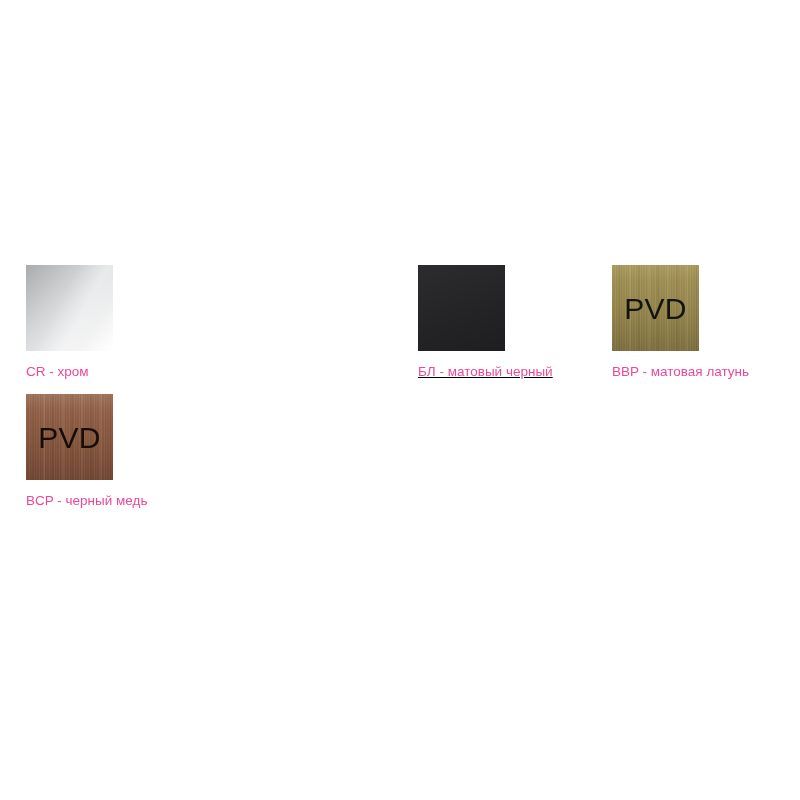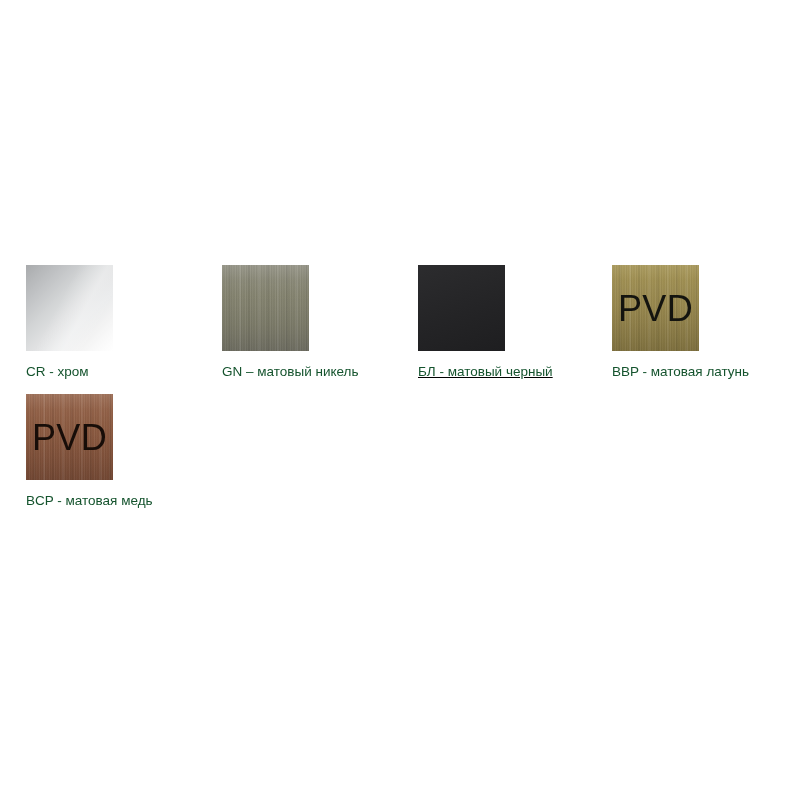--- a/index.html
+++ b/index.html
@@ -133,72 +133,66 @@
       linear-gradient(180deg, #96644a 0%, #8d5c42 32%, #85553d 70%, #7d4f39 100%);
   }
 
   .pvd-mark {
     position: absolute;
     left: 0;
     right: 0;
     top: 31px;
     text-align: center;
     font-family: "Liberation Sans", "DejaVu Sans", sans-serif;
-    font-size: 36px;
+    font-size: 30px;
     line-height: 26px;
     letter-spacing: 0.3px;
     color: #14140f;
     z-index: 5;
     pointer-events: none;
     user-select: none;
   }
   .pvd-copper { color: #170d08; }
 
   .finish-label {
     margin-top: 12px;
     font-family: "Liberation Sans", "DejaVu Sans", sans-serif;
     font-size: 13.5px;
     line-height: 17px;
-    color: #14532d;
+    color: #ec4899;
     white-space: nowrap;
   }
 </style>
 </head>
 <body>
 
 <div id="finish-grid">
 
   <div class="finish-item" style="left:26px; top:265px;">
     <div class="swatch swatch-chrome">
       <span class="pvd-mark"></span>
     </div>
     <div class="finish-label">CR - хром</div>
   </div>
 
-  <div class="finish-item" style="left:222px; top:265px;">
-    <div class="swatch swatch-nickel brushed">
-      <span class="pvd-mark"></span>
-    </div>
-    <div class="finish-label">GN – матовый никель</div>
-  </div>
 
   <div class="finish-item" style="left:418px; top:265px;text-decoration:underline;">
     <div class="swatch swatch-black">
       <span class="pvd-mark"></span>
     </div>
     <div class="finish-label">БЛ - матовый черный</div>
   </div>
 
   <div class="finish-item" style="left:612px; top:265px;">
     <div class="swatch swatch-brass brushed">
       <span class="pvd-mark">PVD</span>
     </div>
     <div class="finish-label">BBP - матовая латунь</div>
   </div>
 
   <div class="finish-item" style="left:26px; top:394px;">
     <div class="swatch swatch-copper brushed">
       <span class="pvd-mark pvd-copper">PVD</span>
     </div>
-    <div class="finish-label">BCP - матовая медь</div>
+    <div class="finish-label">BCP - черный медь</div>
   </div>
 
 </div>
 
 </body></html>

